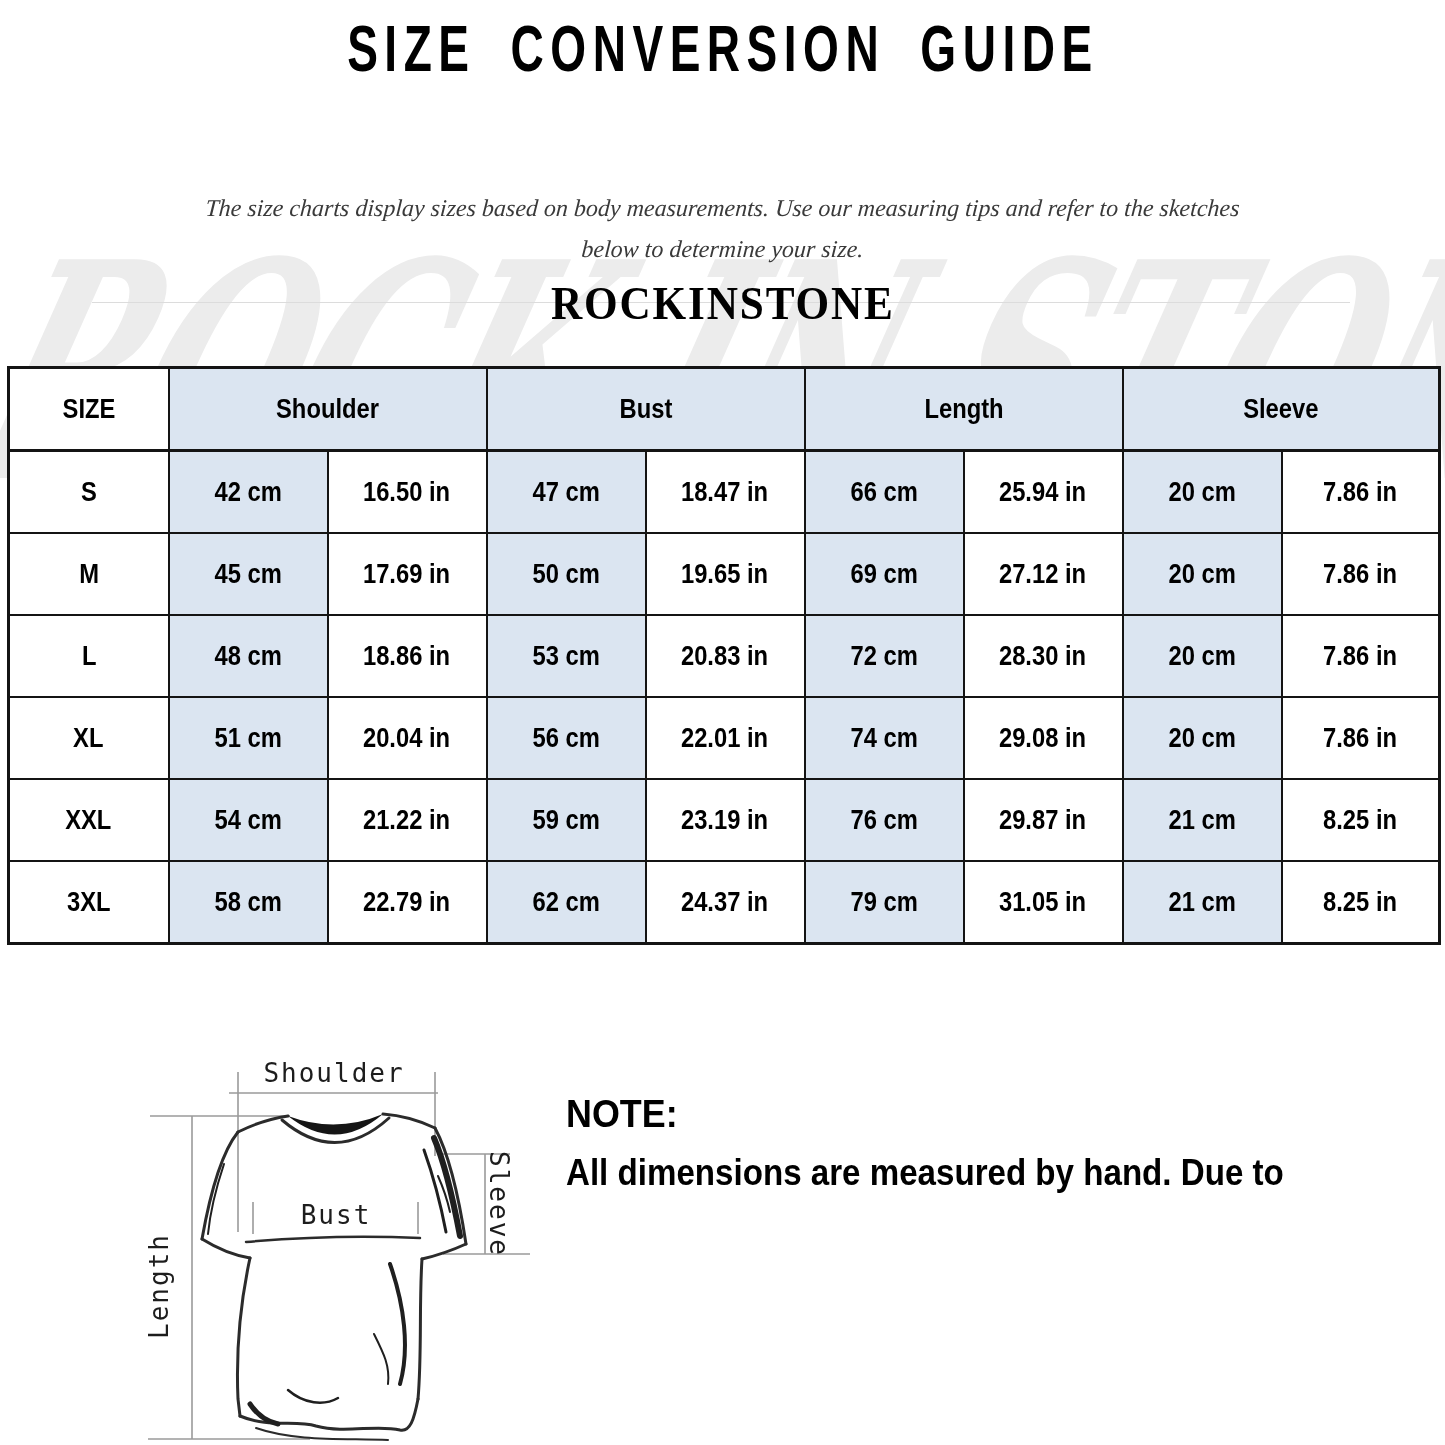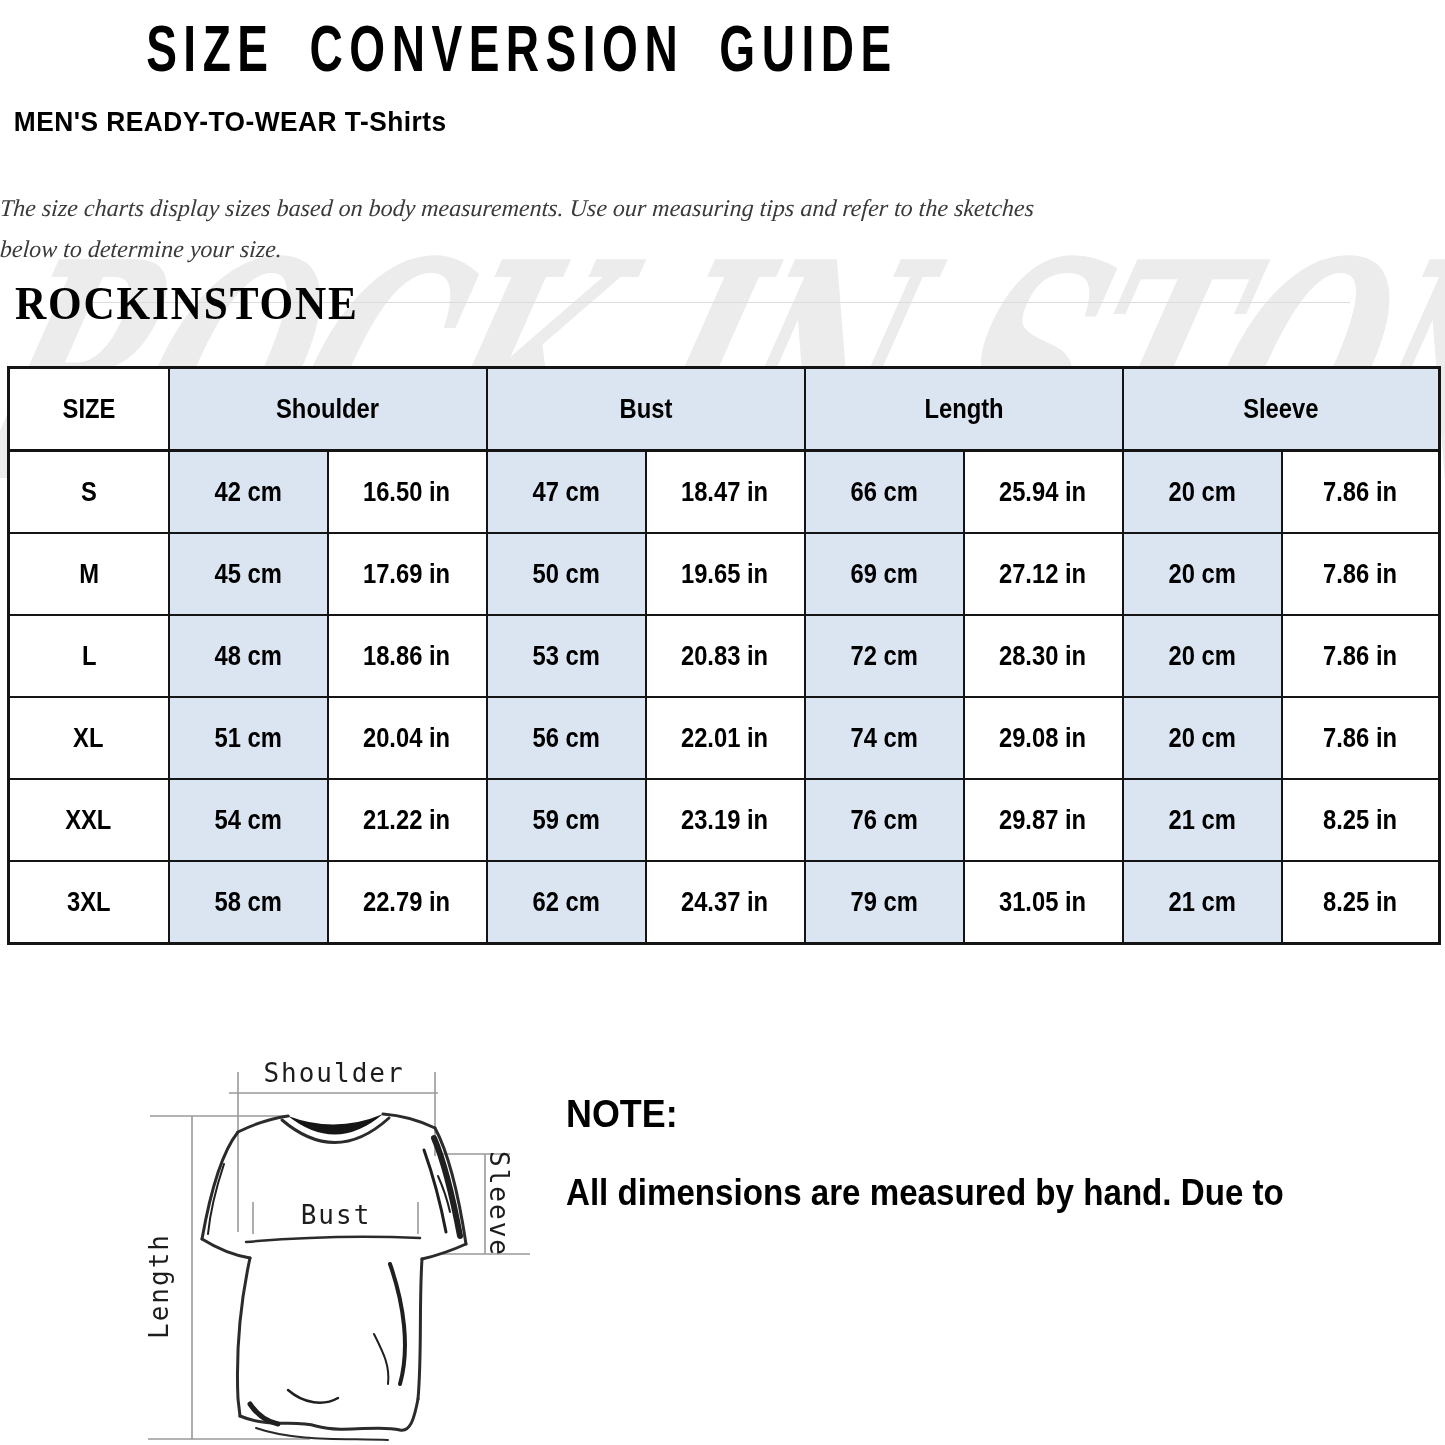--- a/index.html
+++ b/index.html
@@ -13,21 +13,21 @@
     font-family:"DejaVu Serif",serif;font-style:italic;font-weight:bold;
     font-size:200px;white-space:nowrap;color:#ececec;z-index:0;
     transform:skewX(-18deg) scaleY(1.5) scaleX(.92);transform-origin:center top;
     letter-spacing:-6px;pointer-events:none;user-select:none;
   }
   .brand-rule{
     position:absolute;top:302px;left:92px;width:1258px;height:1px;
     background:#dcdcdc;z-index:1;
   }
   
-  .hdr{position:absolute;left:0;width:100%;text-align:left;z-index:2;}
+  .hdr{position:absolute;left:0;width:100%;text-align:center;z-index:2;}
   .title{top:12px;}
   .title span{
     display:inline-block;font-size:64px;font-weight:bold;letter-spacing:9px;
     word-spacing:22px;transform:scaleX(.72);white-space:nowrap;
   }
   .subtitle{top:106px;}
   .subtitle span{display:inline-block;font-size:28px;font-weight:bold;letter-spacing:.5px;transform:scaleX(.94);}
   .desc{top:188px;font-family:"Liberation Serif",serif;font-style:italic;
     font-size:24px;color:#3a3a3a;line-height:41px;}
   .desc div{transform:skewX(-4deg);}
@@ -51,33 +51,32 @@
   table.size td span{display:inline-block;transform:scaleX(.88);white-space:nowrap;}
   
   .diagram{position:absolute;left:138px;top:1054px;z-index:2;}
   .diagram text{
     font-family:"DejaVu Sans Mono","Liberation Mono",monospace;
     font-size:26px;fill:#1d1d1d;letter-spacing:2px;
   }
   
   .note{position:absolute;left:566px;top:1092px;width:840px;z-index:2;}
   .note .h span{display:inline-block;font-size:39px;font-weight:bold;transform:scaleX(.92);transform-origin:left;}
-  .note .l{margin-top:36px;text-decoration:underline;}
+  .note .l{margin-top:16px;text-decoration:underline;}
   .note .l span{display:inline-block;font-size:36px;font-weight:bold;transform:scaleX(.92);transform-origin:left;white-space:nowrap;}
 </style>
 </head>
 <body>
 
 <div class="page">
 
   <div class="watermark">ROCK IN STONE</div>
   <div class="brand-rule"></div>
 
   <div class="hdr title"><span>SIZE CONVERSION GUIDE</span></div>
-  <div class="hdr subtitle"><span>MEN'S READY-TO-WEAR T-Shirts</span></div>
   <div class="hdr desc">
     <div>The size charts display sizes based on body measurements. Use our measuring tips and refer to the sketches</div>
     <div>below to determine your size.</div>
   </div>
   <div class="hdr brand"><span>ROCKINSTONE</span></div>
 
   <table class="size">
     <colgroup>
       <col style="width:160px">
         <col style="width:159px">

